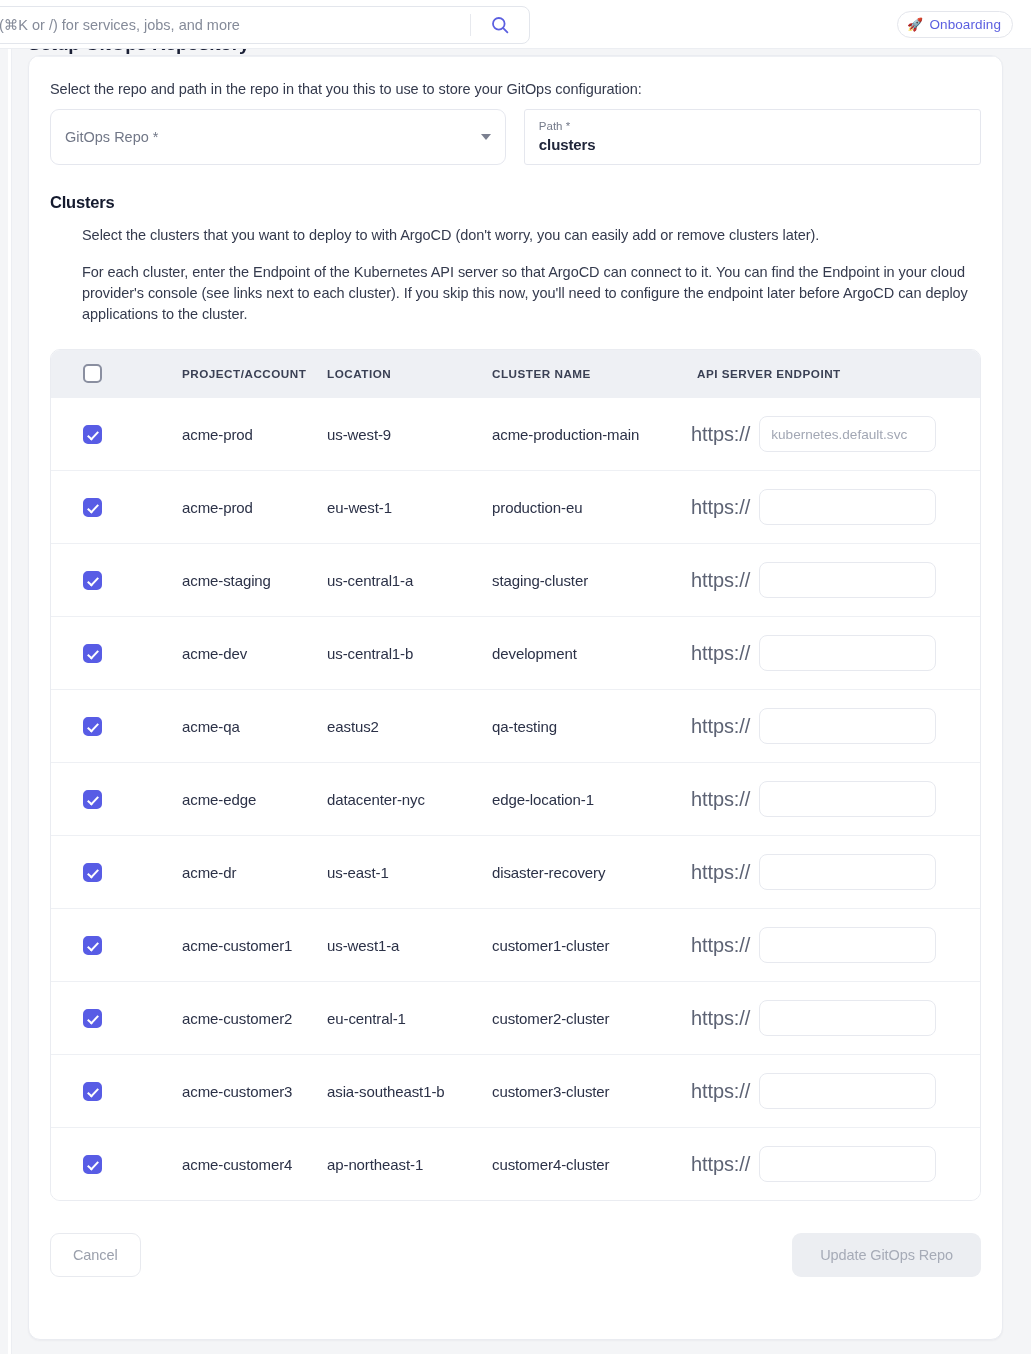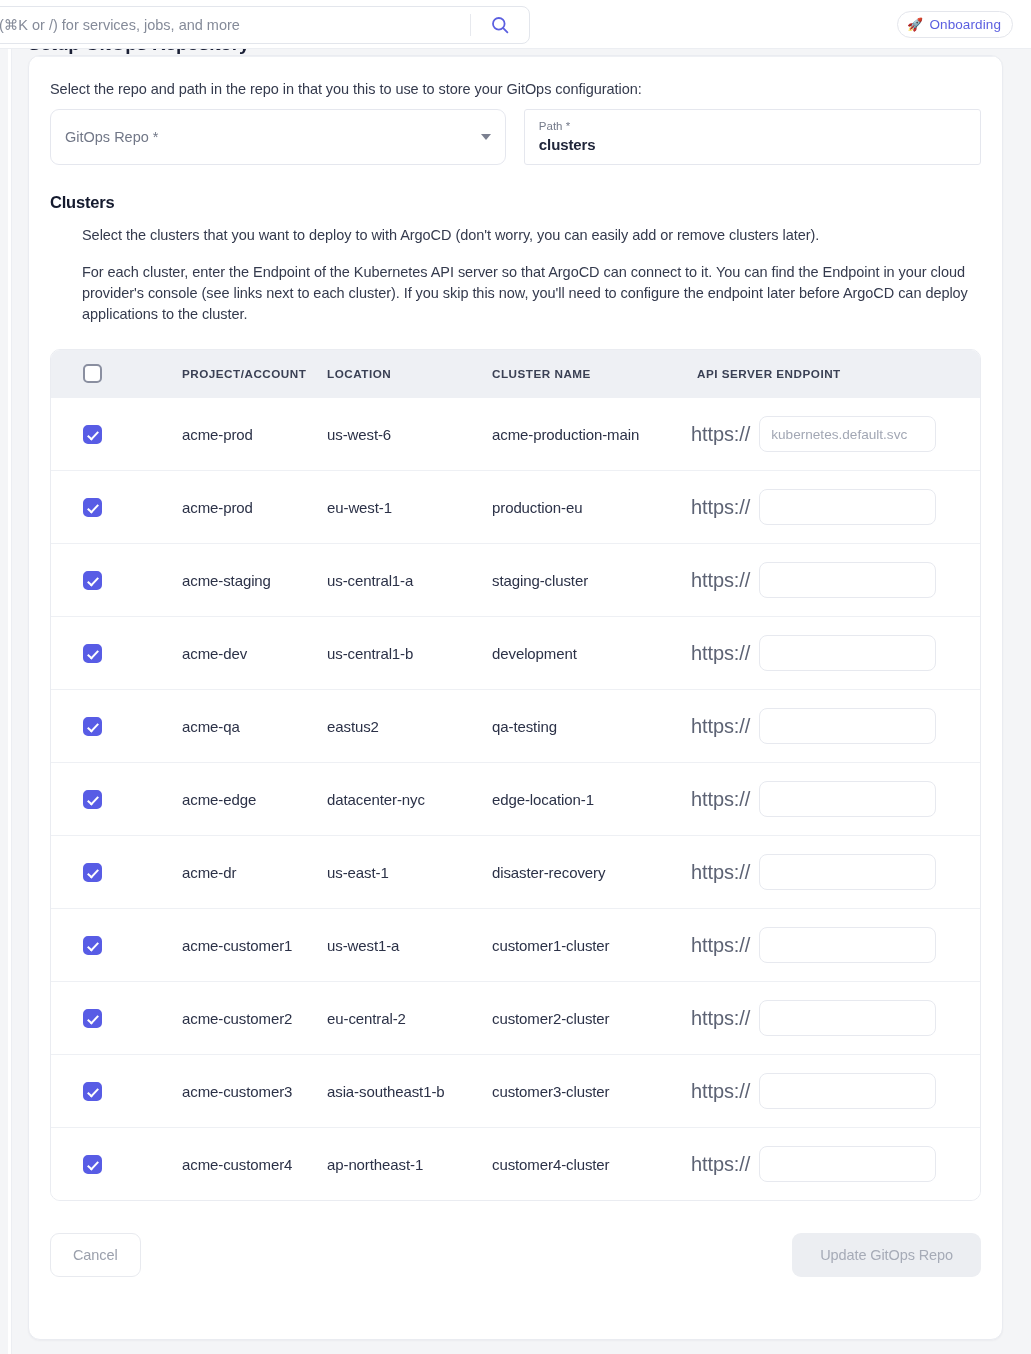--- a/index.html
+++ b/index.html
@@ -388,21 +388,21 @@
         <div class="th c-loc">LOCATION</div>
         <div class="th c-name">CLUSTER NAME</div>
         <div class="th c-ep">API SERVER ENDPOINT</div>
       </div>
       <div id="table-body">
           <div class="trow">
             <div class="c-check">
               <span class="cbox checked"></span>
             </div>
             <div class="cell c-proj">acme-prod</div>
-            <div class="cell c-loc">us-west-6</div>
+            <div class="cell c-loc">us-west-9</div>
             <div class="cell c-name">acme-production-main</div>
             <div class="c-ep">
               <span class="scheme">https://</span>
               <input class="ep-input" type="text" placeholder="kubernetes.default.svc" value="" style="">
             </div>
           </div>
           <div class="trow">
             <div class="c-check">
               <span class="cbox checked"></span>
             </div>
@@ -484,21 +484,21 @@
             <div class="c-ep">
               <span class="scheme">https://</span>
               <input class="ep-input" type="text" placeholder="" value="" style="">
             </div>
           </div>
           <div class="trow">
             <div class="c-check">
               <span class="cbox checked"></span>
             </div>
             <div class="cell c-proj">acme-customer2</div>
-            <div class="cell c-loc">eu-central-2</div>
+            <div class="cell c-loc">eu-central-1</div>
             <div class="cell c-name">customer2-cluster</div>
             <div class="c-ep">
               <span class="scheme">https://</span>
               <input class="ep-input" type="text" placeholder="" value="" style="">
             </div>
           </div>
           <div class="trow">
             <div class="c-check">
               <span class="cbox checked"></span>
             </div>

